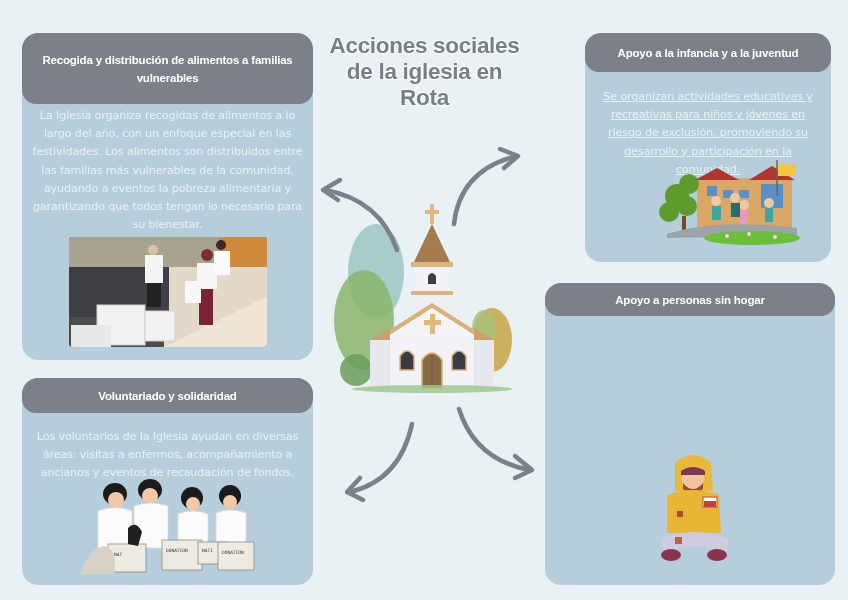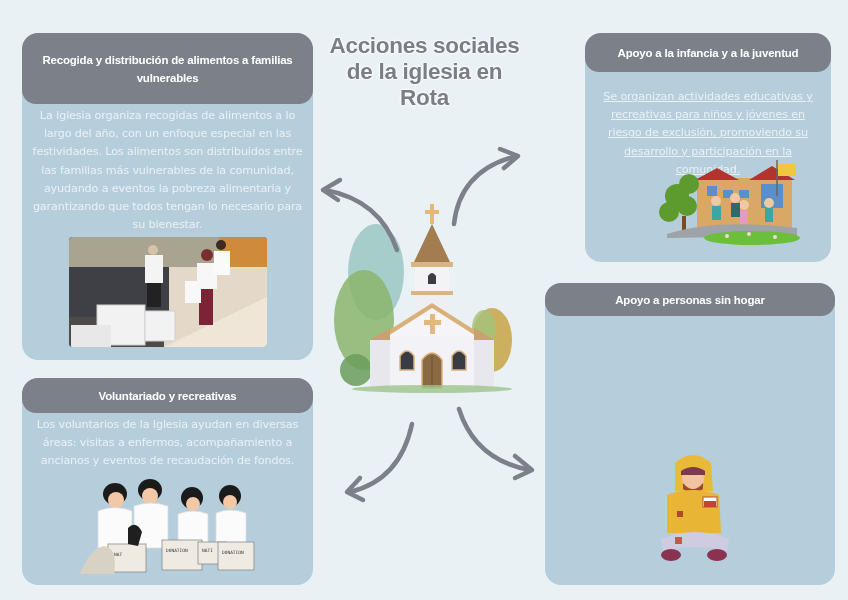--- a/index.html
+++ b/index.html
@@ -78,22 +78,22 @@
       <rect x="128" y="26" width="20" height="26" fill="#f7f7f7"></rect>
       <rect x="130" y="52" width="14" height="36" fill="#7c2435"></rect>
       <rect x="116" y="44" width="16" height="22" fill="#f8f8f8"></rect>
       <circle cx="152" cy="8" r="5" fill="#3a2a22"></circle>
       <rect x="145" y="14" width="16" height="24" fill="#fafafa"></rect>
     </svg>
   </div>
 </div>
 
 <div class="card" style="left:22px; top:378px; width:291px; height:207px;">
-  <div class="card-header" style="height:35px;">Voluntariado y recreativas</div>
-  <div class="card-body" style="padding-top:3px;">Los voluntarios de la Iglesia ayudan en diversas áreas: visitas a enfermos, acompañamiento a ancianos y eventos de recaudación de fondos.</div>
+  <div class="card-header" style="height:35px;">Voluntariado y solidaridad</div>
+  <div class="card-body" style="padding-top:15px;">Los voluntarios de la Iglesia ayudan en diversas áreas: visitas a enfermos, acompañamiento a ancianos y eventos de recaudación de fondos.</div>
   <div style="position:absolute; left:58px; top:98px; width:175px; height:100px;">
     <svg width="175" height="100" viewBox="0 0 175 100">
 
       <g fill="#1b1b1b">
         <ellipse cx="35" cy="18" rx="12" ry="11"></ellipse>
         <ellipse cx="70" cy="14" rx="12" ry="11"></ellipse>
         <ellipse cx="112" cy="22" rx="11" ry="11"></ellipse>
         <ellipse cx="150" cy="20" rx="11" ry="11"></ellipse>
       </g>
       <g fill="#f2c8a6">

